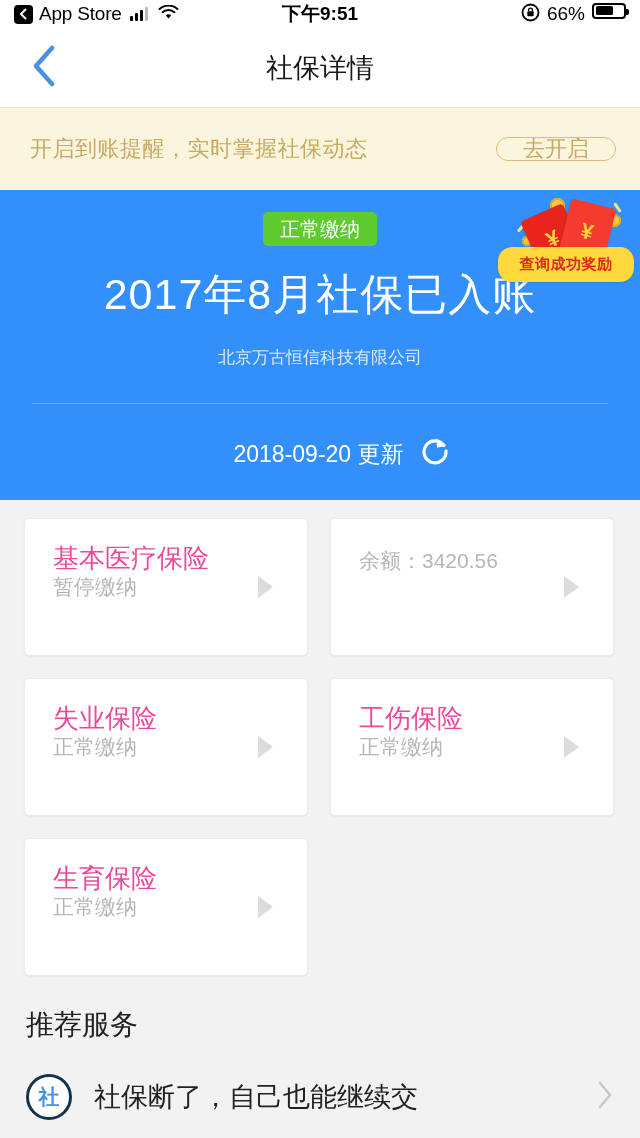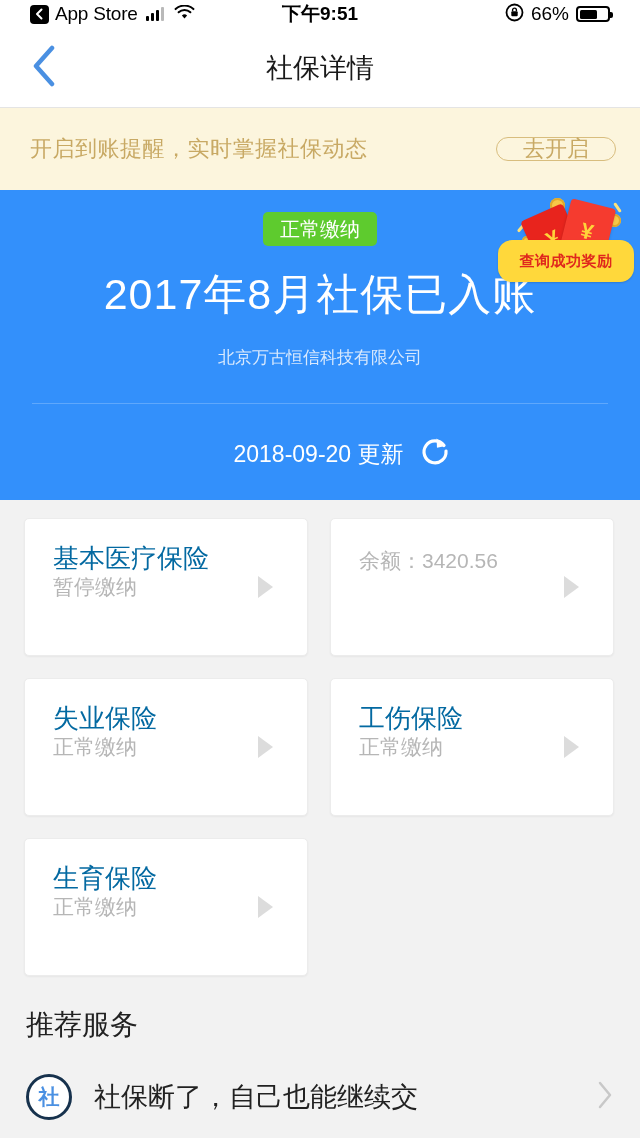--- a/index.html
+++ b/index.html
@@ -7,41 +7,41 @@
     width:640px; height:1138px;
     background:#f2f2f2;
     font-family:"Liberation Sans","DejaVu Sans",sans-serif;
     overflow:hidden;
   }
   .phone{ width:640px; height:1138px; position:relative; background:#f2f2f2; }
 
   
   .statusbar{
     height:28px; background:#ffffff; display:flex; align-items:center;
-    padding:0 30px; position:relative;
+    padding:0 14px; position:relative;
   }
   .sb-left{ display:flex; align-items:center; gap:6px; }
   .sb-back-badge{
     width:19px; height:19px; background:#000; border-radius:4px;
     display:flex; align-items:center; justify-content:center;
   }
   .sb-back-badge svg{ display:block; }
   .sb-carrier{ font-size:19px; font-weight:500; color:#000; letter-spacing:-.2px; }
   .bars{ display:flex; align-items:flex-end; gap:2px; height:14px; margin-left:2px; }
   .bars i{ width:3px; background:#000; border-radius:1px; display:block; }
   .bars i:nth-child(1){height:5px;}
   .bars i:nth-child(2){height:8px;}
   .bars i:nth-child(3){height:11px;}
   .bars i:nth-child(4){height:14px; background:#b9b9b9;}
   .wifi{ margin-left:4px; }
   .sb-center{
     position:absolute; left:0; right:0; text-align:center;
     font-size:19px; font-weight:600; color:#000; pointer-events:none;
   }
-  .sb-right{ margin-left:auto; display:flex; align-items:center; gap:7px; }
+  .sb-right{ margin-left:auto; display:flex; align-items:flex-start; gap:7px; }
   .sb-pct{ font-size:19px; font-weight:500; color:#000; }
   .batt{
     width:34px; height:16px; border:2px solid #000; border-radius:4px;
     position:relative; display:flex; align-items:center; padding:1.5px;
   }
   .batt::after{
     content:""; position:absolute; right:-5px; top:4px;
     width:3px; height:6px; background:#000; border-radius:0 2px 2px 0;
   }
   .batt > span{ display:block; height:100%; background:#000; border-radius:1.5px; }
@@ -110,35 +110,35 @@
   }
   .coin{ position:absolute; background:#f7c948; border-radius:50%;
          box-shadow:inset 0 0 0 2px #e0a92c; }
   .coin.c1{ width:15px; height:15px; left:52px; top:6px; }
   .coin.c2{ width:13px; height:13px; left:110px; top:22px; }
   .coin.c3{ width:10px; height:10px; left:24px; top:44px; }
   .spark{ position:absolute; background:#ffe27a; width:3px; height:11px; border-radius:2px; }
   .spark.s1{ left:22px; top:30px; transform:rotate(40deg); }
   .spark.s2{ left:118px; top:10px; transform:rotate(-35deg); }
   .sticker-label{
-    position:absolute; left:0; bottom:0; width:136px; height:42px;
+    position:absolute; left:0; bottom:0; width:136px; height:35px;
     background:#ffd83b; border-radius:14px; color:#e0271d;
     font-size:15px; font-weight:700; display:flex; align-items:center;
     justify-content:center; letter-spacing:.5px;
     box-shadow:0 1px 2px rgba(0,0,0,.15);
   }
 
   
   .grid{ padding:18px 24px 0 24px; display:flex; flex-wrap:wrap; gap:22px; }
   .card{
     width:284px; height:138px; background:#fff; border-radius:5px;
     border:1px solid #ececec; box-shadow:0 1px 2px rgba(0,0,0,.05);
     padding:26px 0 0 28px; position:relative;
   }
-  .card-title{ font-size:26px; color:#0369a1; line-height:1; }
+  .card-title{ font-size:26px; color:#ec4899; line-height:1; }
   .card-sub{ font-size:21px; color:#b6b6b6; margin-top:5px; line-height:1; }
   .card-arrow{
     position:absolute; right:34px; top:50%; transform:translateY(-50%);
     width:0; height:0; border-top:11px solid transparent;
     border-bottom:11px solid transparent; border-left:15px solid #dcdcdc;
   }
 
   
   .rec{ margin-top:30px; padding:0 26px; }
   .rec-title{ font-size:28px; color:#222; }

